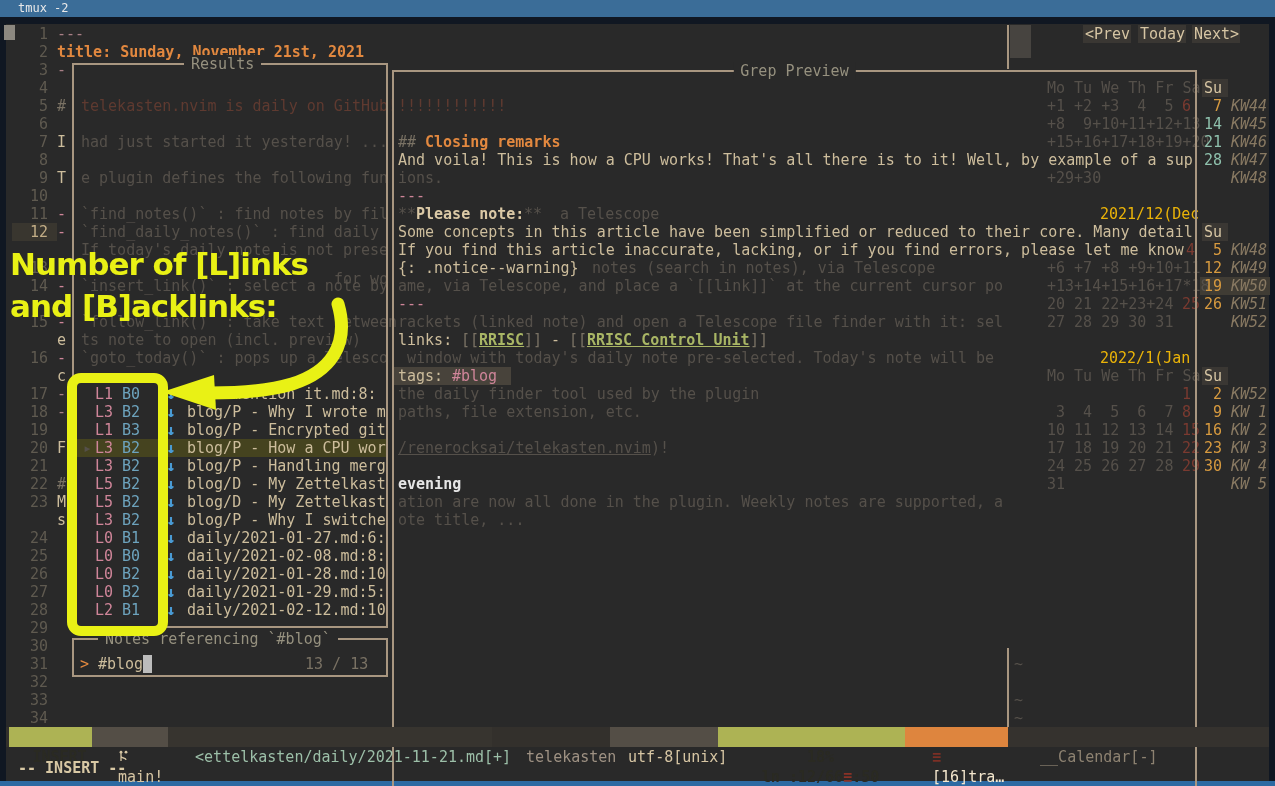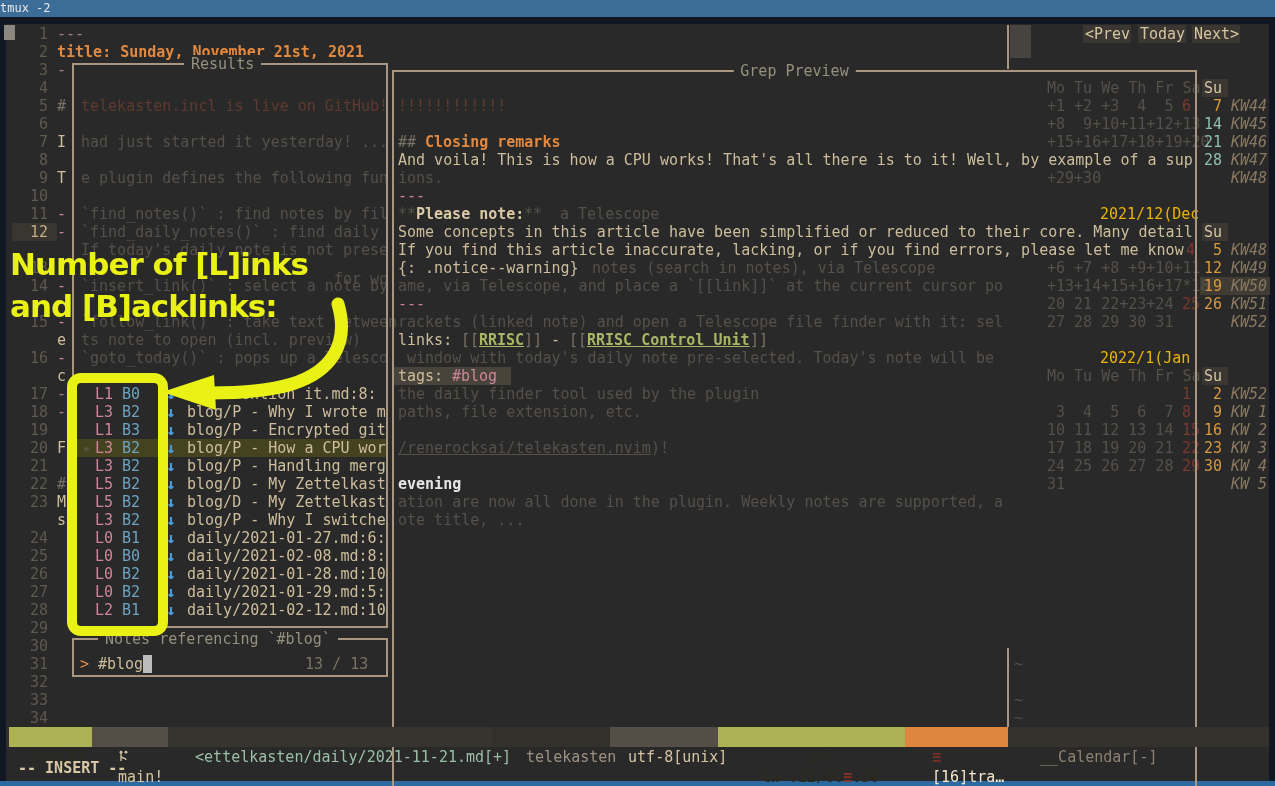--- a/index.html
+++ b/index.html
@@ -1,19 +1,19 @@
 <!DOCTYPE html>
 <html><head>
 <meta charset="utf-8">
 <style>
   html,body{margin:0;padding:0;}
   body{width:1275px;height:786px;position:relative;background:#101722;overflow:hidden;
        font-family:"DejaVu Sans Mono",monospace;font-size:15px;}
   .titlebar{position:absolute;left:0;top:0;width:1275px;height:17px;background:#3b6d98;
-            color:#e9e9e9;font-size:12px;line-height:17px;padding-left:0;box-sizing:border-box;}
+            color:#e9e9e9;font-size:12px;line-height:17px;padding-left:18px;box-sizing:border-box;}
   .term{position:absolute;left:6px;top:24px;width:1263px;height:757px;background:#292929;}
   .bottom-strip{position:absolute;left:0;top:781px;width:1275px;height:5px;background:#2d6aa2;}
   .cell{position:absolute;white-space:pre;line-height:18px;z-index:2;}
   .chip{display:block;z-index:1;}
   
   .c-fg{color:#cdbd9c}
   .c-dim{color:#55504a}
   .c-dimred{color:#5f3a30}
   .c-dimred-b{color:#e5e5e5;font-weight:bold}
   .c-dimlink{color:#55504a;text-decoration:underline}
@@ -79,21 +79,21 @@
     <span class="cell c-lnr" style="left: 39px; top: 43px;">2</span>
     <span class="cell c-orange" style="left: 57px; top: 43px;">title: Sunday, November 21st, 2021</span>
     <span class="cell c-lnr" style="left: 39px; top: 61px;">3</span>
     <span class="cell c-pinkdim" style="left: 57px; top: 61px;">-</span>
     <span class="cell c-lnr" style="left: 39px; top: 79px;">4</span>
     <span class="cell c-dim" style="left: 1047px; top: 79px;">Mo Tu We Th Fr Sa</span>
     <span class="cell c-fg chip" style="left: 1202px; top: 79px; width: 26px; height: 18px; background: rgb(58, 55, 51);"></span>
     <span class="cell c-suhdr" style="left: 1204px; top: 79px;">Su</span>
     <span class="cell c-lnr" style="left: 39px; top: 97px;">5</span>
     <span class="cell c-gray" style="left: 57px; top: 97px;">#</span>
-    <span class="cell c-dimred" style="left: 81px; top: 97px;">telekasten.incl is live on GitHub!</span>
+    <span class="cell c-dimred" style="left: 81px; top: 97px;">telekasten.nvim is daily on GitHub!</span>
     <span class="cell c-dimred" style="left: 398px; top: 97px;">!!!!!!!!!!!!</span>
     <span class="cell c-dim" style="left: 1047px; top: 97px;">+1 +2 +3  4  5 </span>
     <span class="cell c-red" style="left: 1182px; top: 97px;">6</span>
     <span class="cell c-suno" style="left: 1213px; top: 97px;">7</span>
     <span class="cell c-kw" style="left: 1231px; top: 97px;">KW44</span>
     <span class="cell c-lnr" style="left: 39px; top: 115px;">6</span>
     <span class="cell c-dim" style="left: 1047px; top: 115px;">+8  9+10+11+12+13</span>
     <span class="cell c-sunt" style="left: 1204px; top: 115px;">14</span>
     <span class="cell c-kw" style="left: 1231px; top: 115px;">KW45</span>
     <span class="cell c-lnr" style="left: 39px; top: 133px;">7</span>

